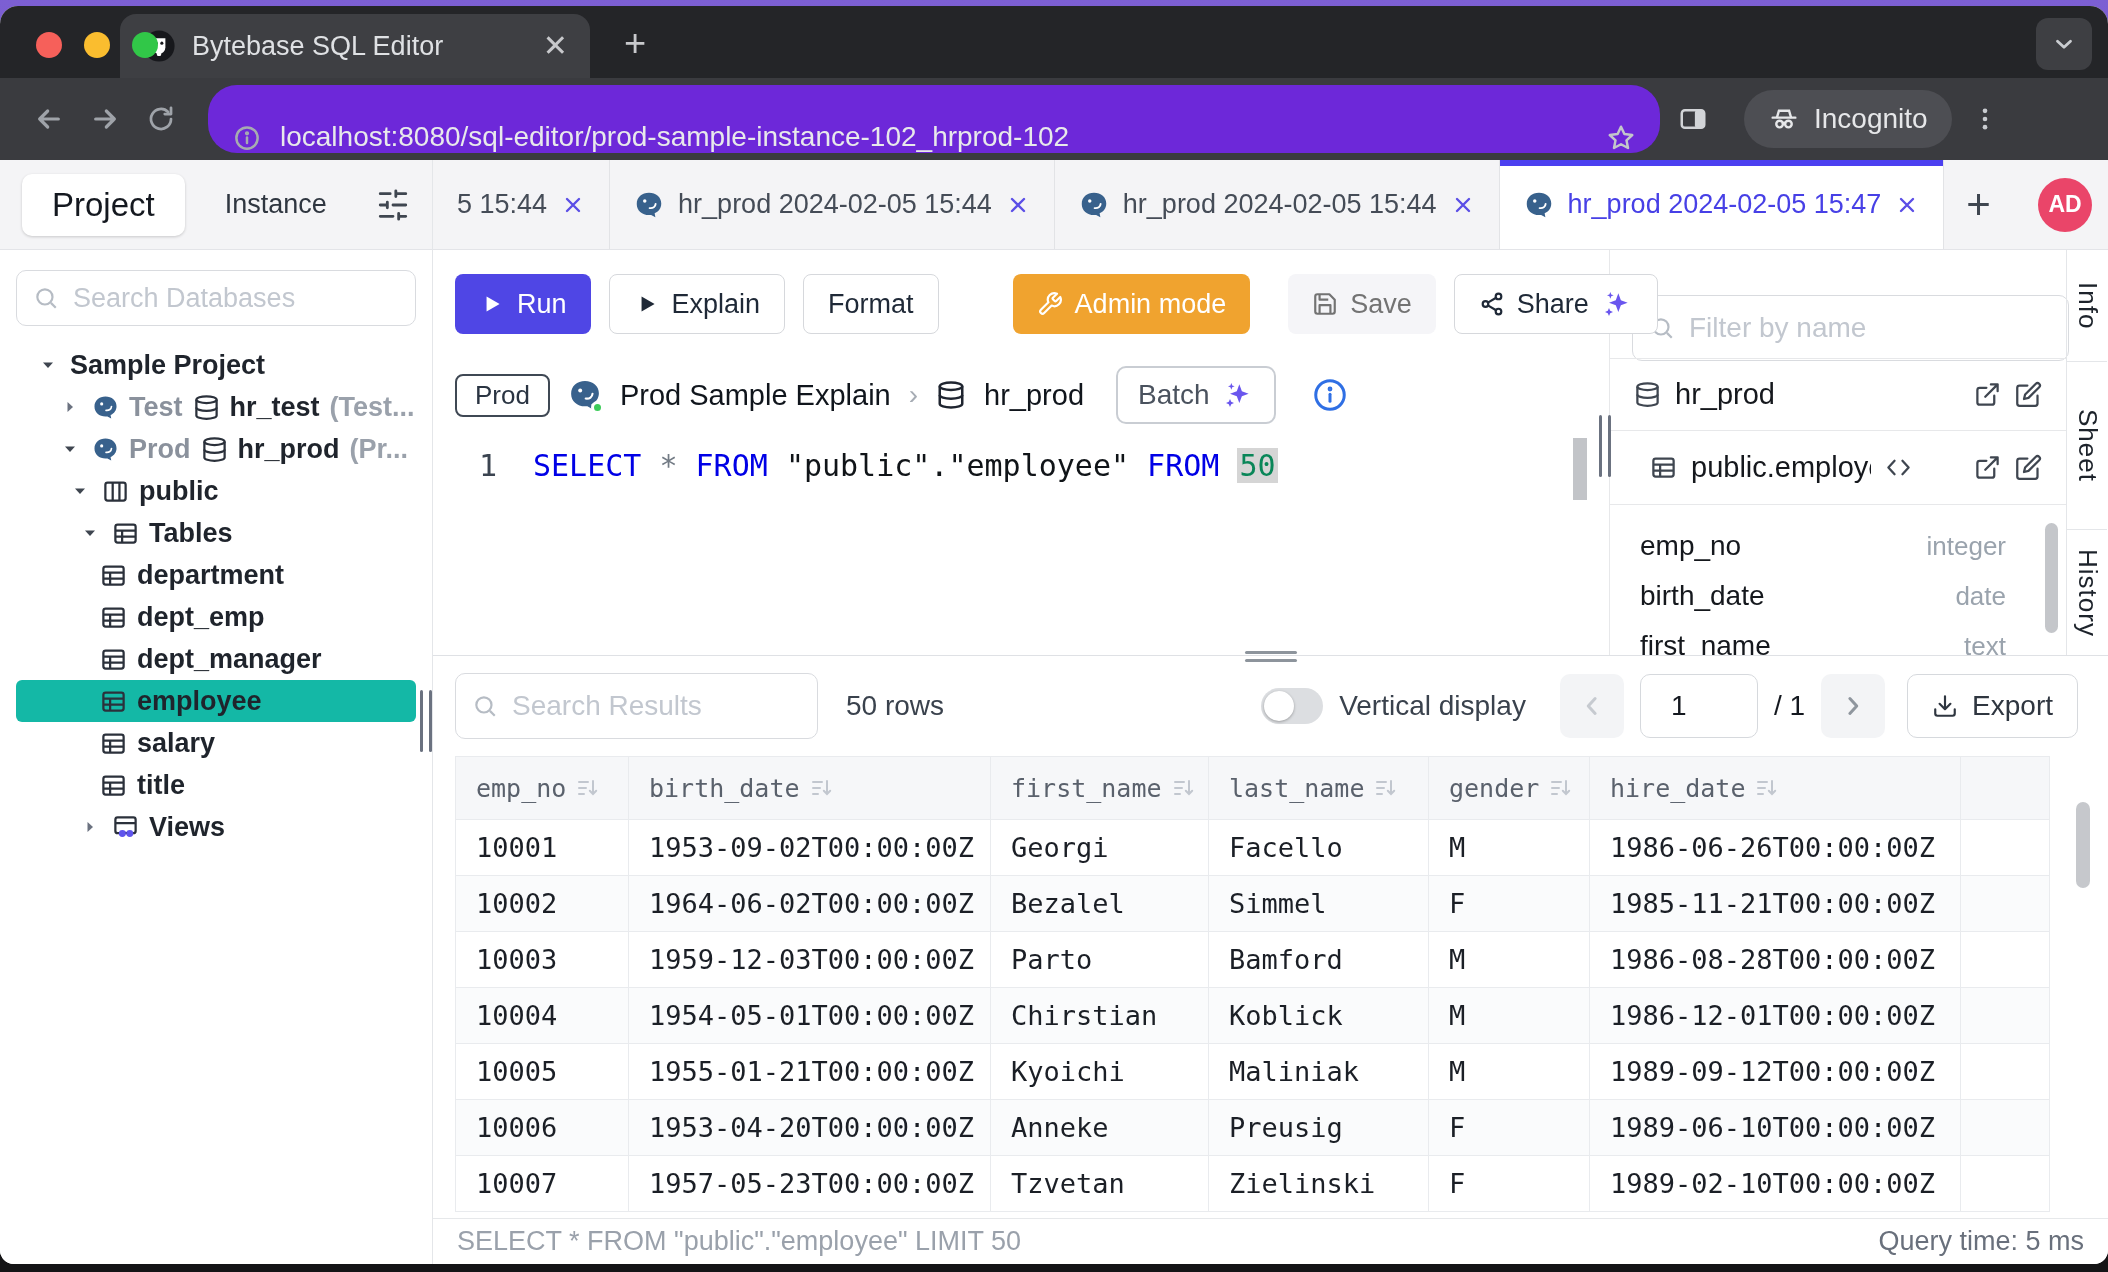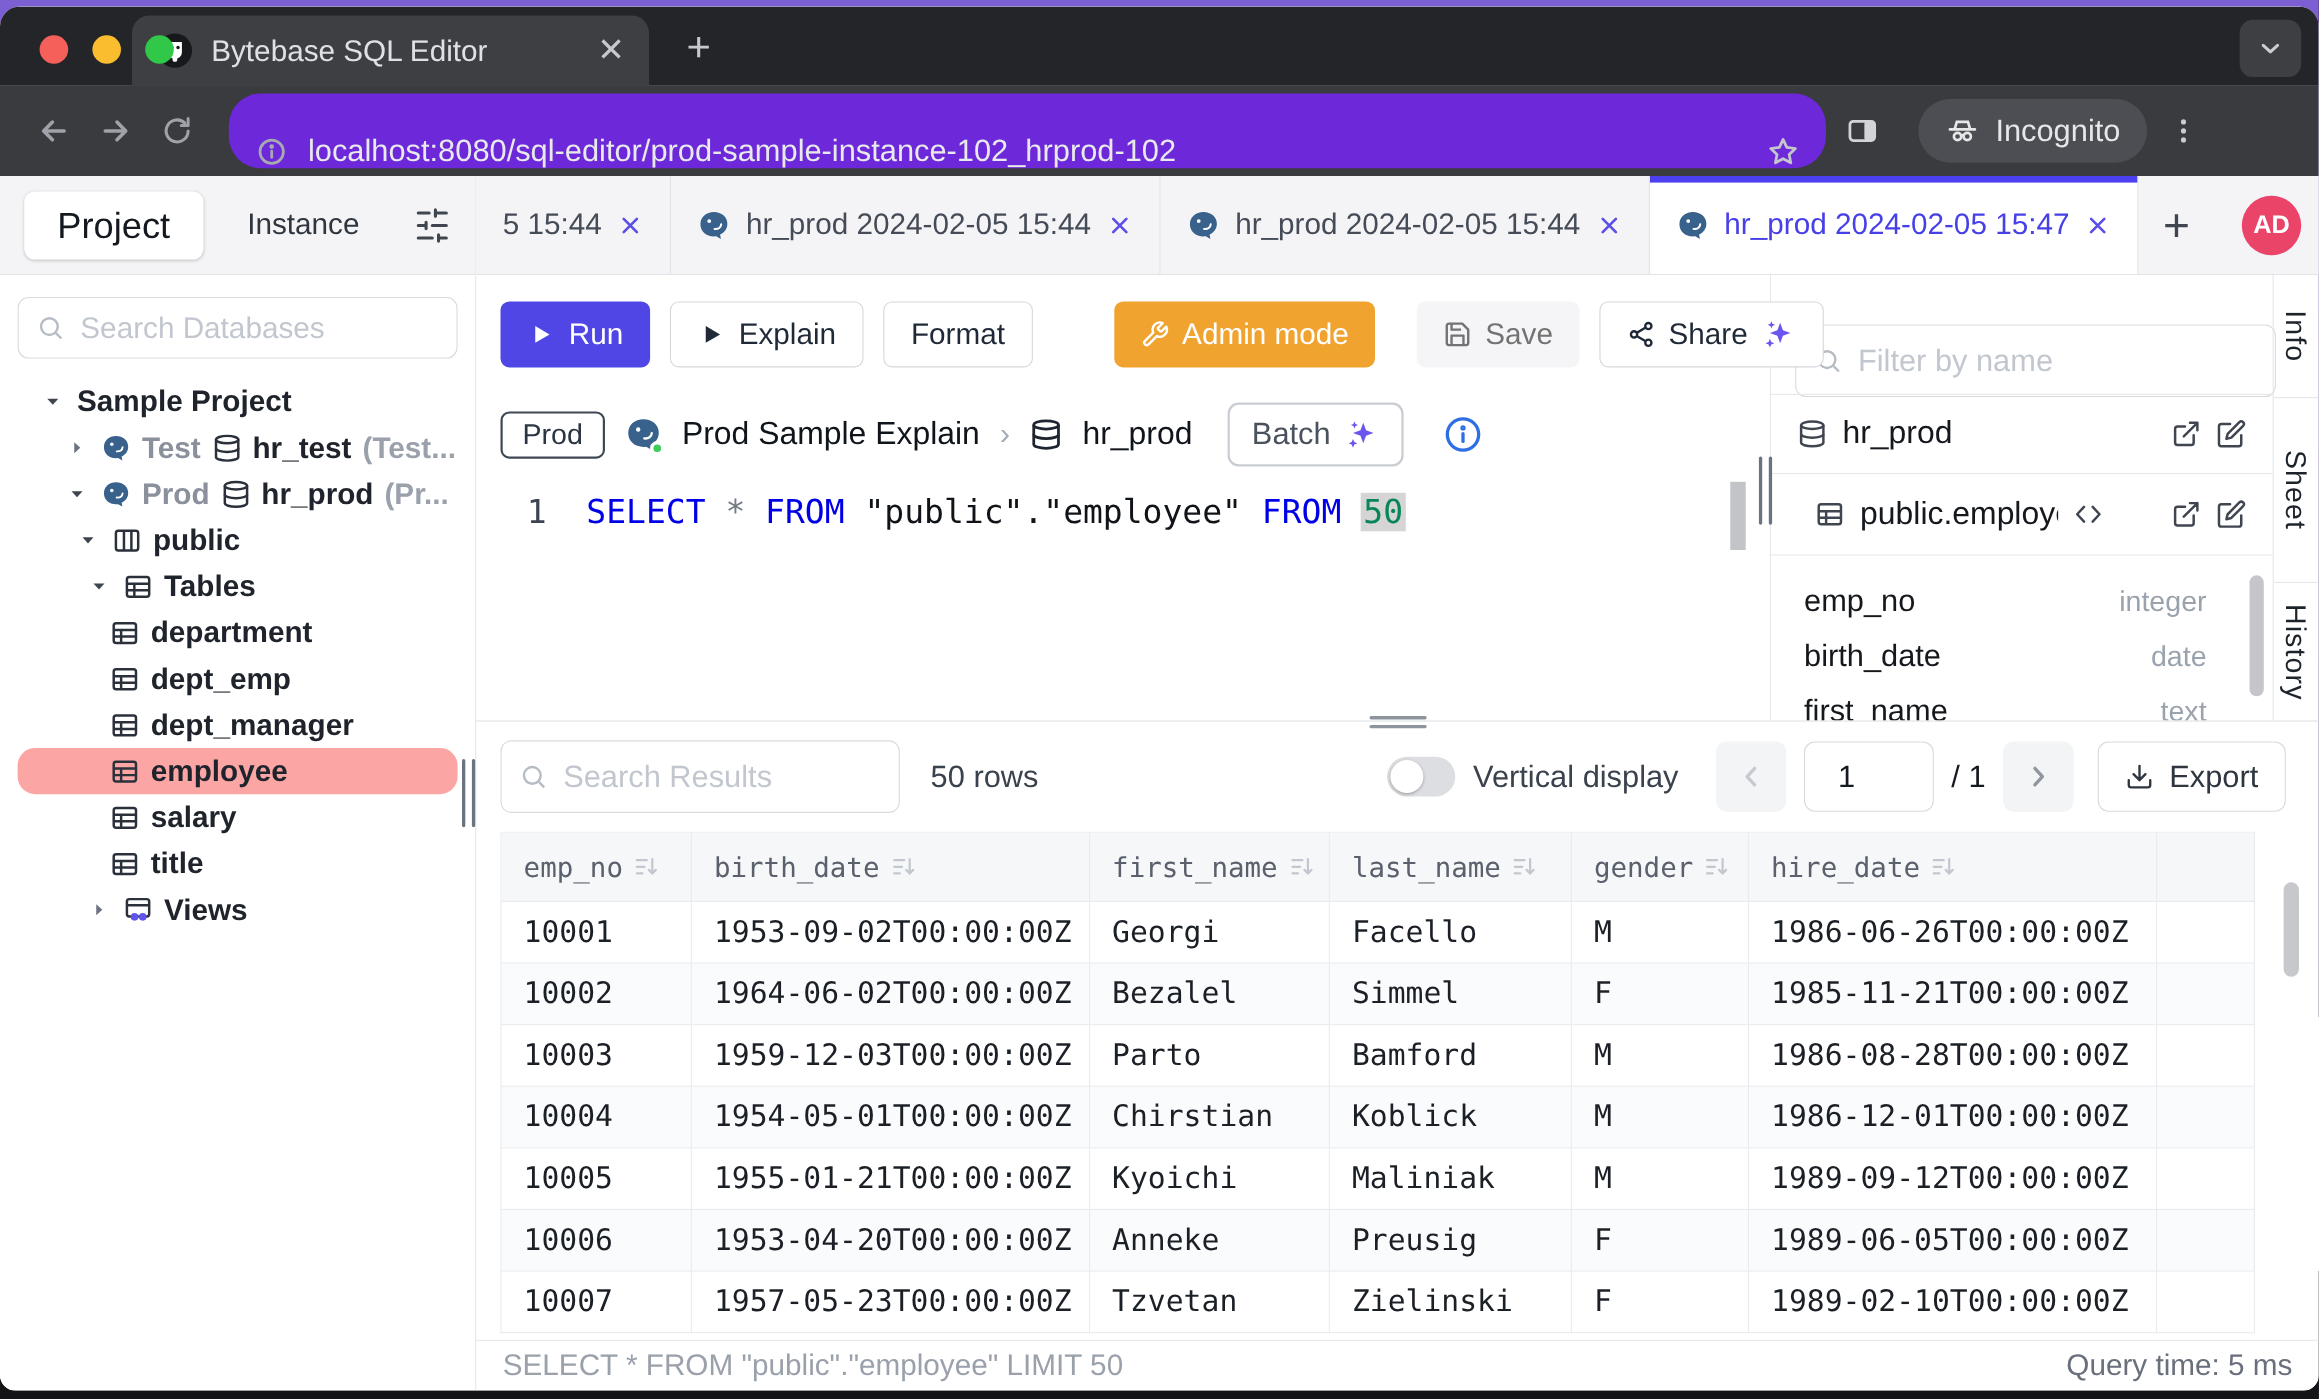--- a/index.html
+++ b/index.html
@@ -41,21 +41,21 @@
   .sb-head .spacer{flex:1}
   .sb-body{padding:20px 16px 0 16px;overflow:hidden;}
   .searchbox{height:56px;border:1px solid #d9dbdf;border-radius:10px;display:flex;align-items:center;
     padding:0 16px;gap:12px;background:#fff;}
   .searchbox input{border:none;outline:none;font-size:27px;flex:1;min-width:0;color:#2f3640;
     font-family:"Liberation Sans",sans-serif;background:transparent;}
   .searchbox input::placeholder{color:#c2c7cf;}
   .tree{margin-top:18px;font-size:27px;color:#1f242c;font-weight:bold;}
   .trow{height:42px;display:flex;align-items:center;gap:10px;white-space:nowrap;overflow:hidden;border-radius:6px;}
   .trow .dim{color:#8a919c;} .trow .paren{color:#9aa1ab;}
-  .trow.selected{background:#fca5a5;border-radius:16px;}
+  .trow.selected{background:#14b8a6;}
   .caret{width:24px;height:24px;flex:0 0 auto;color:#3f4650;}
   .ticon{width:27px;height:27px;flex:0 0 auto;color:#2b313b;}
 
   
   .main{flex:1;display:flex;flex-direction:column;min-width:0;}
   .main-head{height:90px;background:#f4f4f6;border-bottom:1px solid #e3e4e8;display:flex;align-items:stretch;flex:0 0 auto;}
   .etabs{display:flex;min-width:0;}
   .etab{display:flex;align-items:center;gap:14px;padding:0 24px;border-right:1px solid #e2e3e6;
     font-size:27px;color:#454c57;white-space:nowrap;position:relative;}
   .etab .pg{width:30px;height:30px;}
@@ -858,21 +858,21 @@
                     <td>M</td>
                     <td>1989-09-12T00:00:00Z</td>
                     <td></td>
                   </tr>
                   <tr>
                     <td>10006</td>
                     <td>1953-04-20T00:00:00Z</td>
                     <td>Anneke</td>
                     <td>Preusig</td>
                     <td>F</td>
-                    <td>1989-06-05T00:00:00Z</td>
+                    <td>1989-06-10T00:00:00Z</td>
                     <td></td>
                   </tr>
                   <tr>
                     <td>10007</td>
                     <td>1957-05-23T00:00:00Z</td>
                     <td>Tzvetan</td>
                     <td>Zielinski</td>
                     <td>F</td>
                     <td>1989-02-10T00:00:00Z</td>
                     <td></td>

